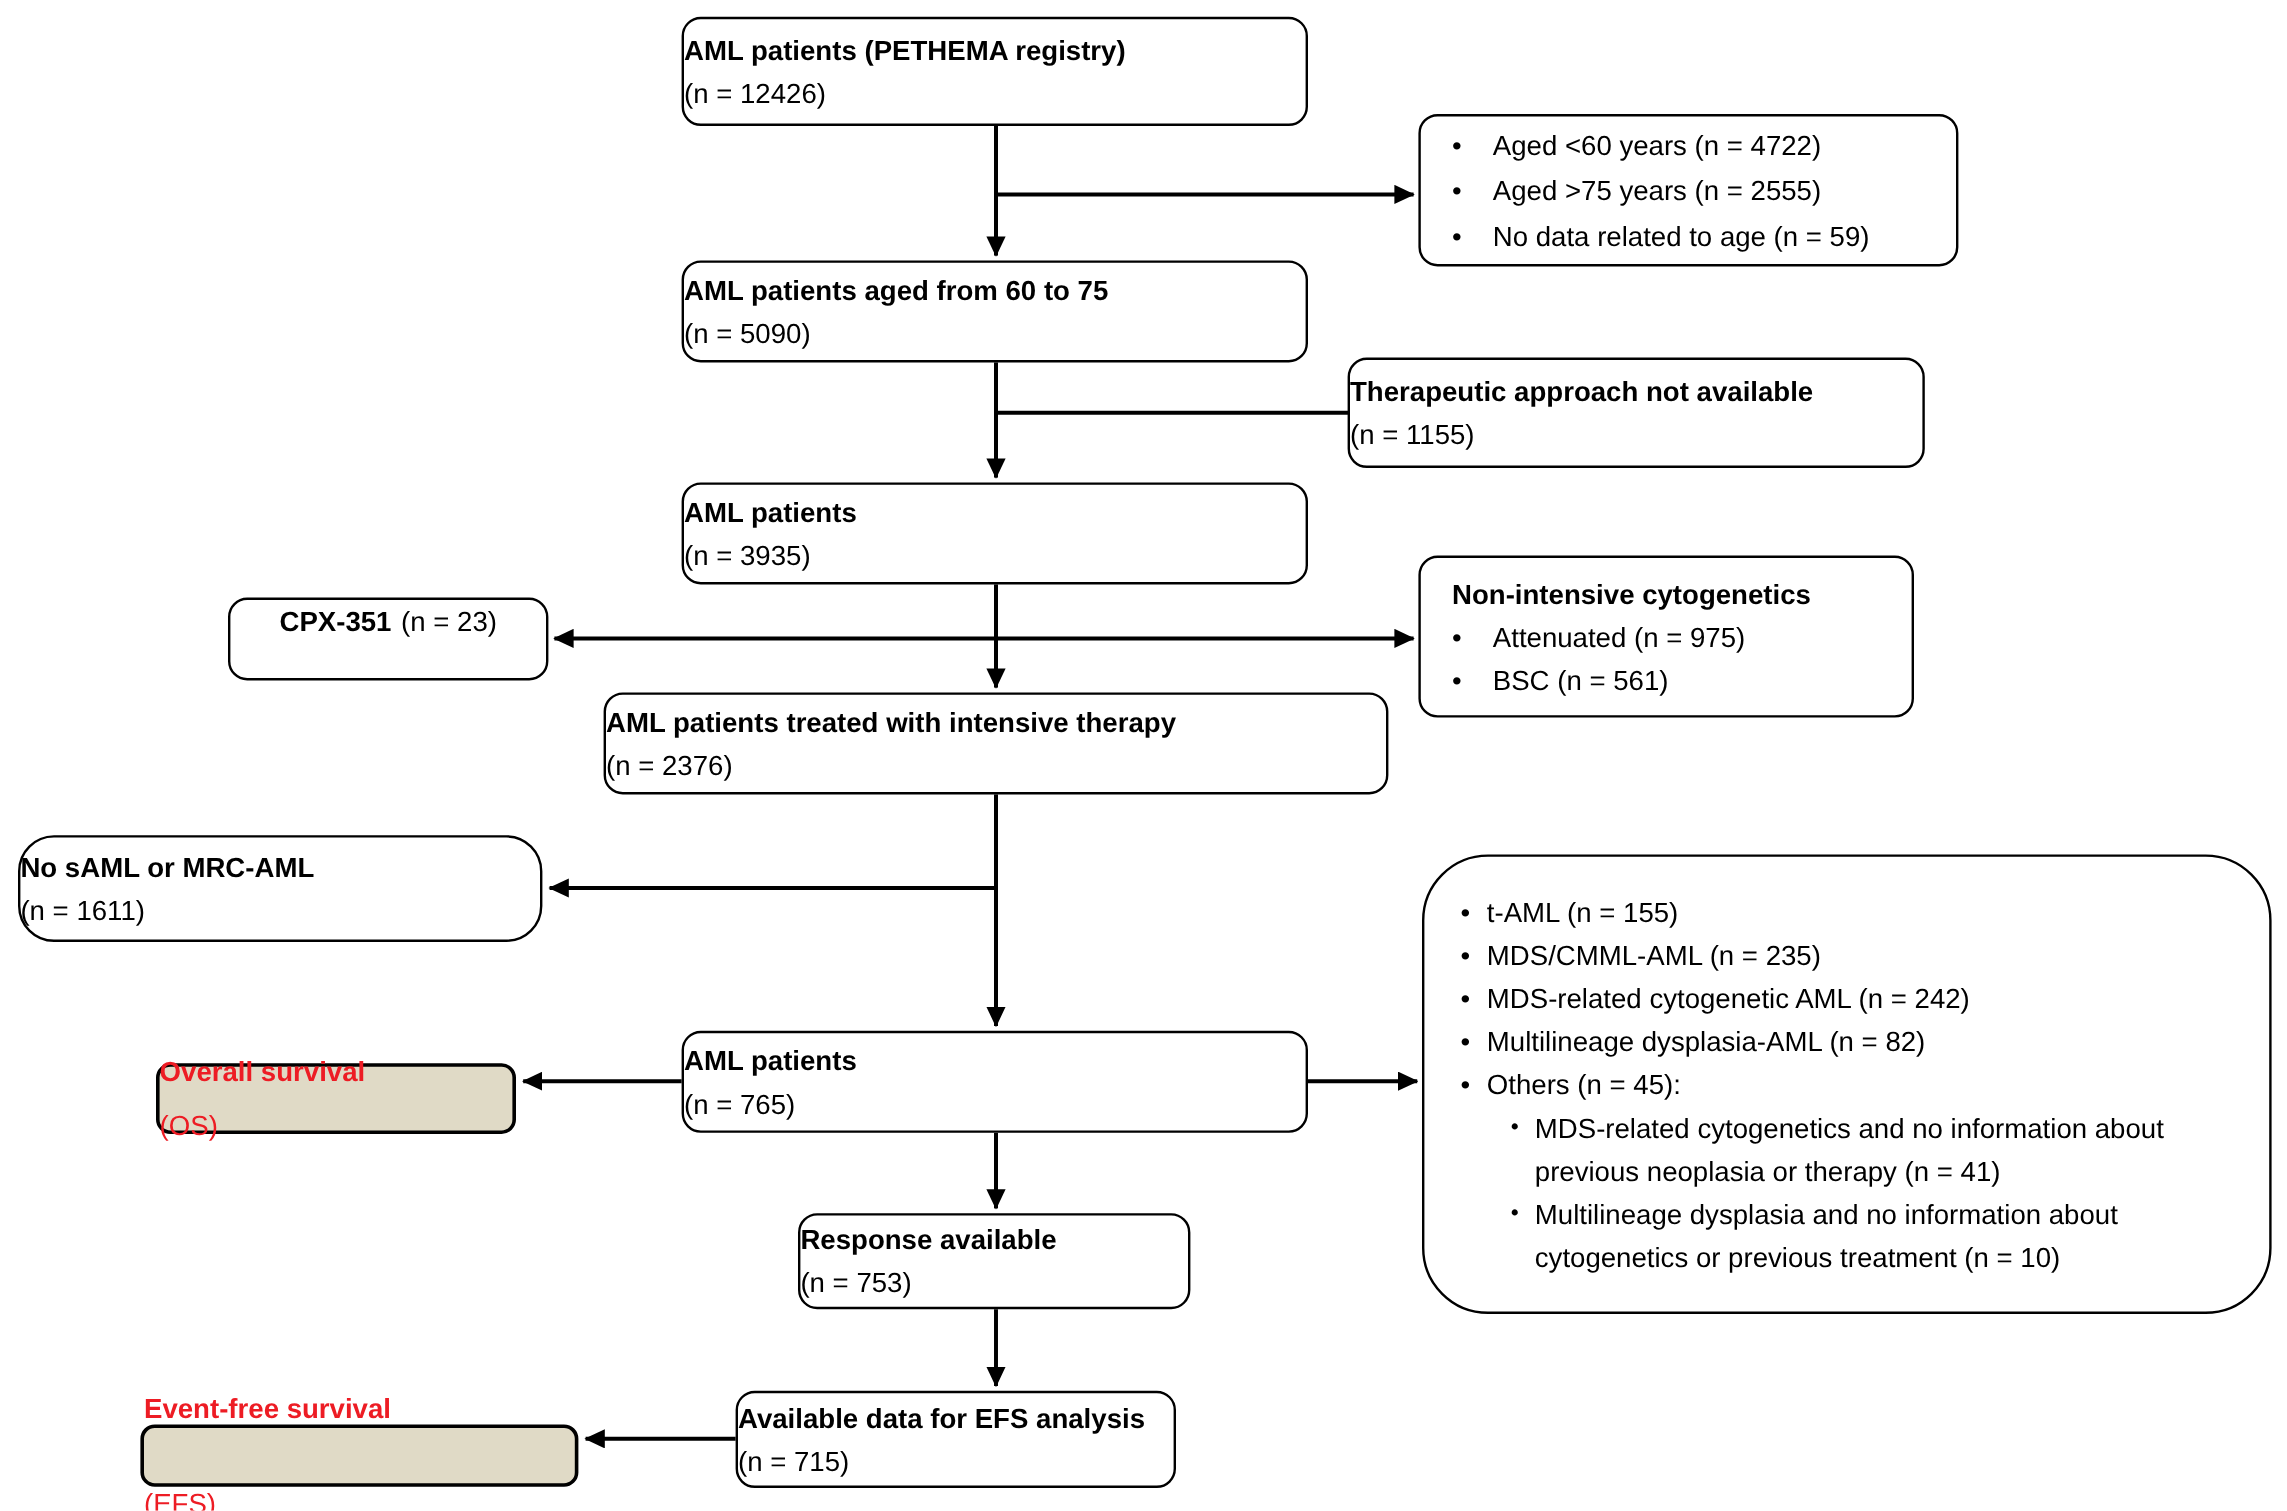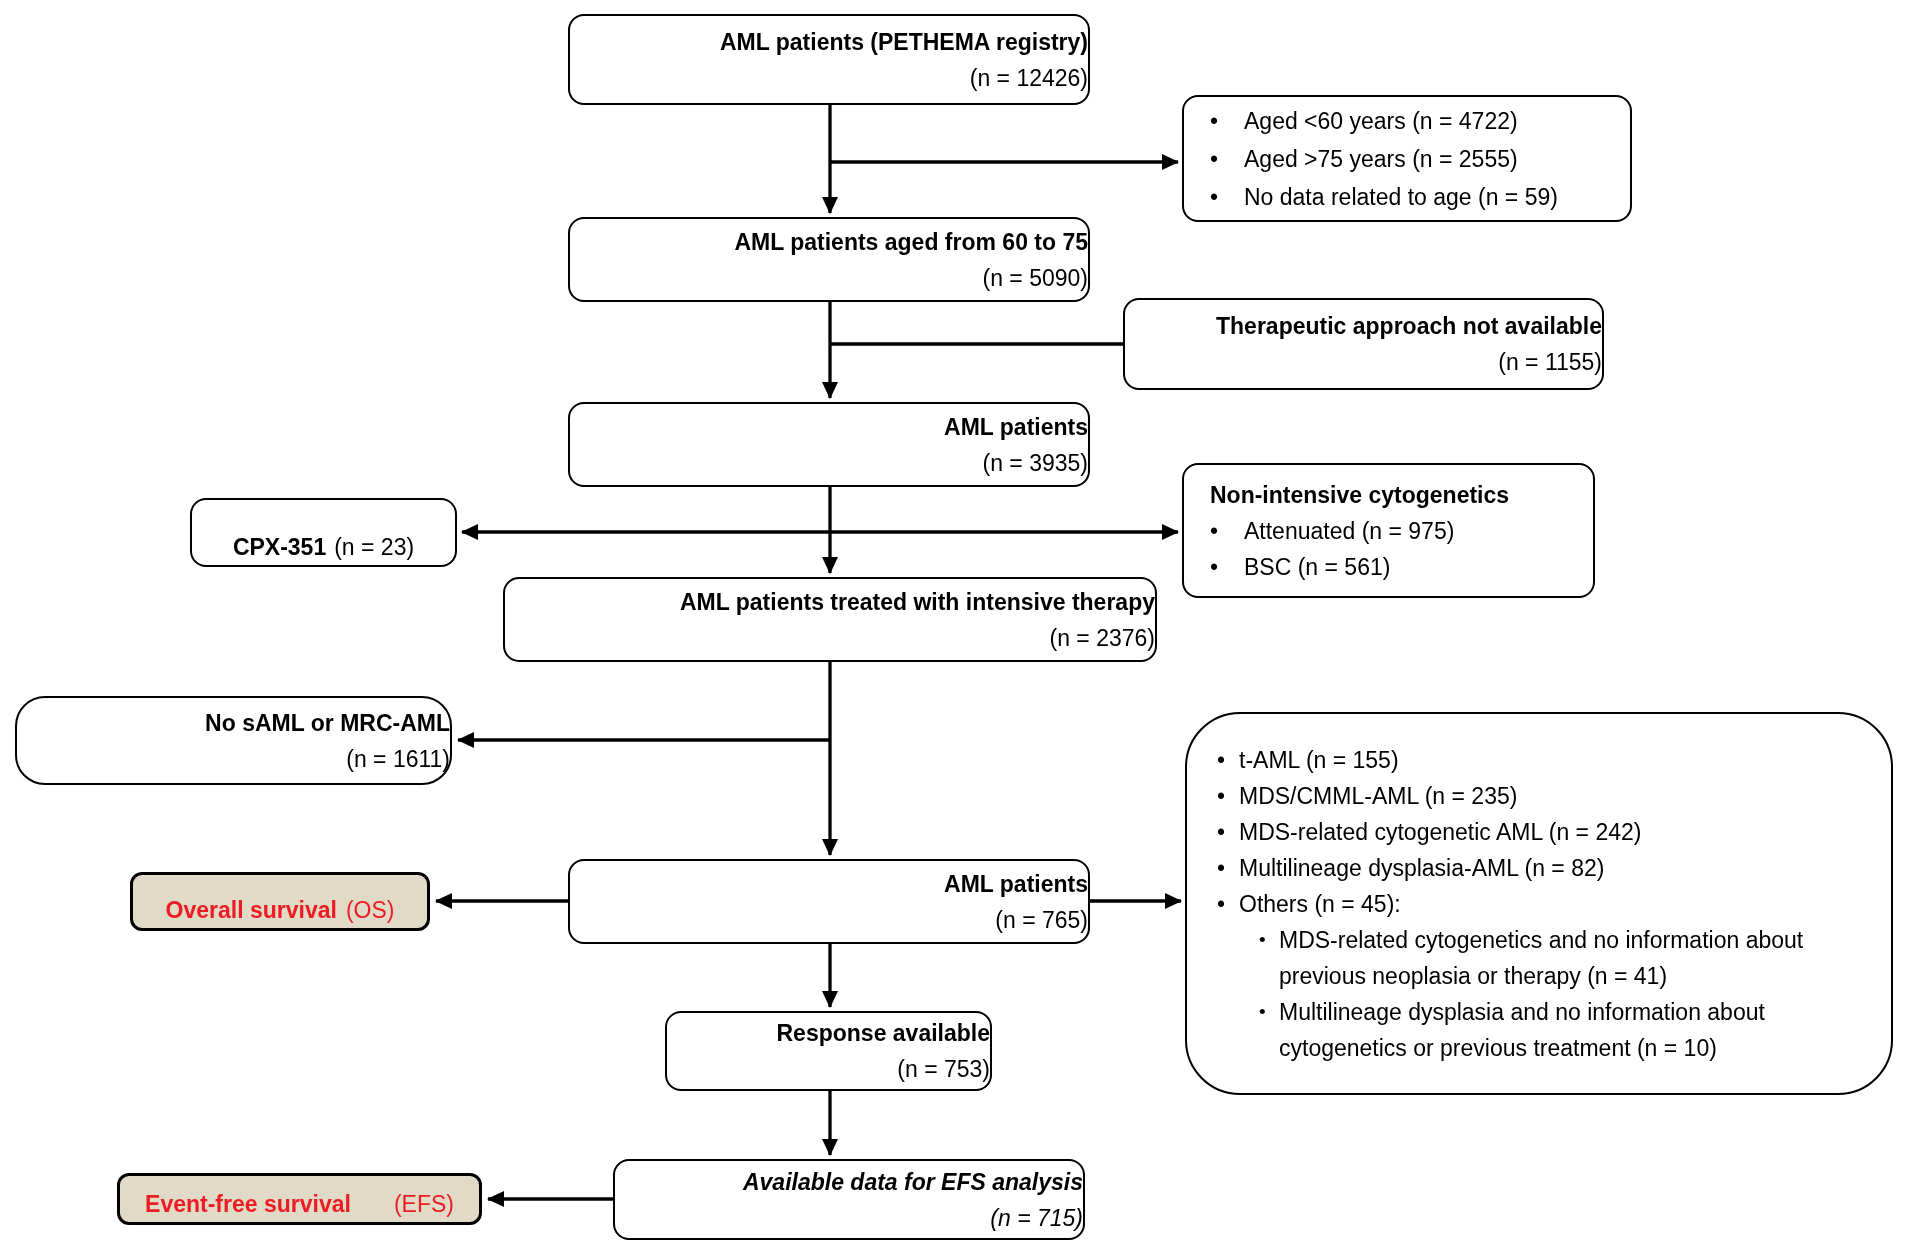--- a/index.html
+++ b/index.html
@@ -4,38 +4,38 @@
 <style>
   html,body{margin:0;padding:0;background:#ffffff;}
   #canvas{
     position:relative;width:1906px;height:1259px;background:#ffffff;
     font-family:"Liberation Sans","DejaVu Sans",sans-serif;color:#000;
     overflow:hidden;
   }
   #wires{position:absolute;left:0;top:0;width:1906px;height:1259px;}
   .box{
     position:absolute;border:2.6px solid #000;border-radius:16px;background:#fff;
-    display:flex;flex-direction:column;justify-content:center;align-items:flex-end;
+    display:flex;flex-direction:column;justify-content:center;align-items:flex-start;
     text-align:center;font-size:23px;line-height:36px;box-sizing:border-box;
   }
   .box .t{font-weight:bold;}
   .listbox{
     align-items:flex-start;text-align:left;justify-content:center;
     padding:6px 20px 6px 26px;
   }
   .li{display:flex;align-items:flex-start;}
   .li .dot{width:34px;flex:0 0 34px;}
   .bigbox{border-radius:55px;line-height:36px;}
   .bigbox .li .dot{width:22px;flex:0 0 22px;}
   .sub{display:flex;align-items:flex-start;padding-left:42px;}
   .sub .dot{width:20px;flex:0 0 20px;font-size:19px;}
   .sub span.txt{max-width:540px;display:inline-block;}
   .tanbox{
     background:#e0dac6;border-width:3px;border-radius:12px;
-    flex-direction:row;gap:9px;
+    flex-direction:column;gap:9px;margin-top:14px;
   }
   .red{color:#ed1c24;font-weight:bold;}
   .redlite{color:#ed1c24;font-weight:normal;}
   .inline-n{font-weight:normal;margin-left:8px;}
 </style>
 </head>
 <body>
 
 <div id="canvas">
 
@@ -86,21 +86,21 @@
   <div class="box" style="left:568px;top:859px;width:522px;height:85px;">
     <div class="t">AML patients</div>
     <div>(n = 765)</div>
   </div>
 
   <div class="box" style="left:665px;top:1011px;width:327px;height:80px;">
     <div class="t">Response available</div>
     <div>(n = 753)</div>
   </div>
 
-  <div class="box" style="left:613px;top:1159px;width:472px;height:81px;font-style:italic;">
+  <div class="box" style="left:613px;top:1159px;width:367px;height:81px;">
     <div class="t">Available data for EFS analysis</div>
     <div>(n = 715)</div>
   </div>
 
   <div class="box listbox" style="left:1182px;top:95px;width:450px;height:127px;line-height:38px;">
     <div class="li">
         <span class="dot">•</span>
         <span>Aged &lt;60 years (n = 4722)</span>
       </div>
     <div class="li">

